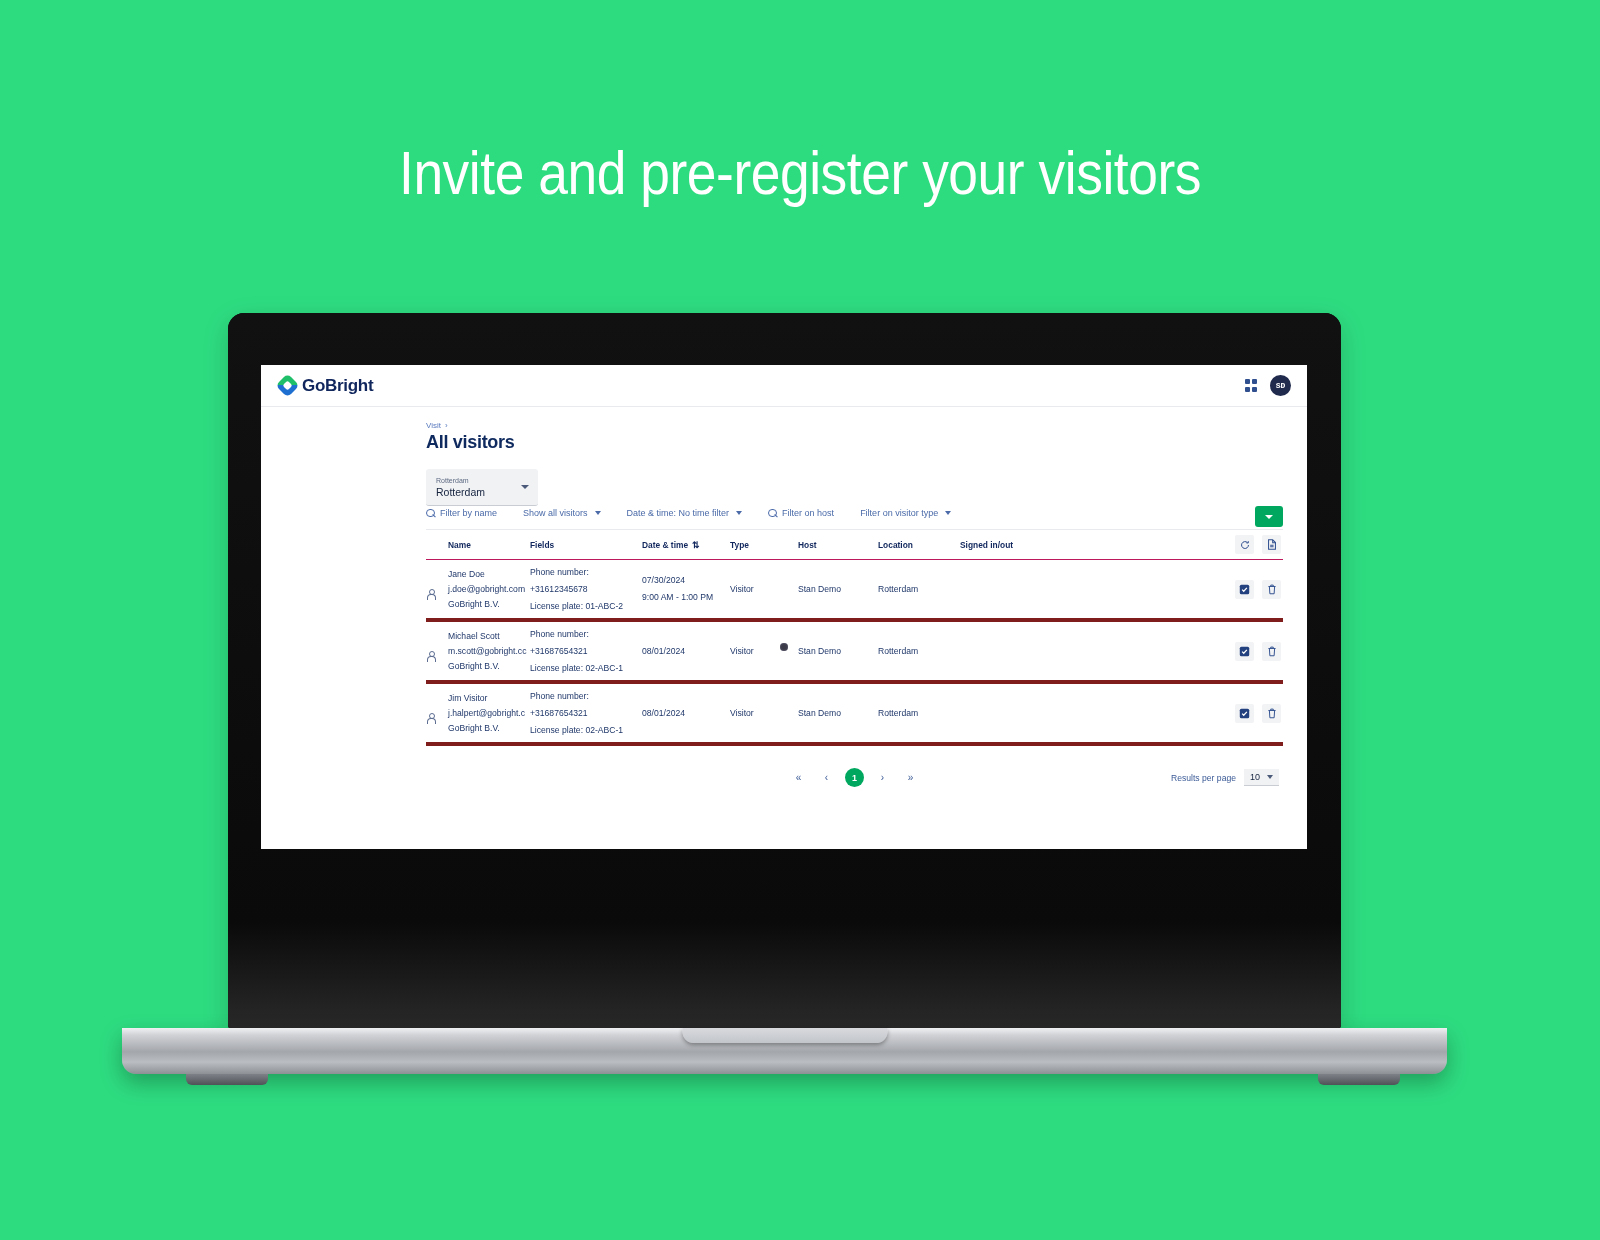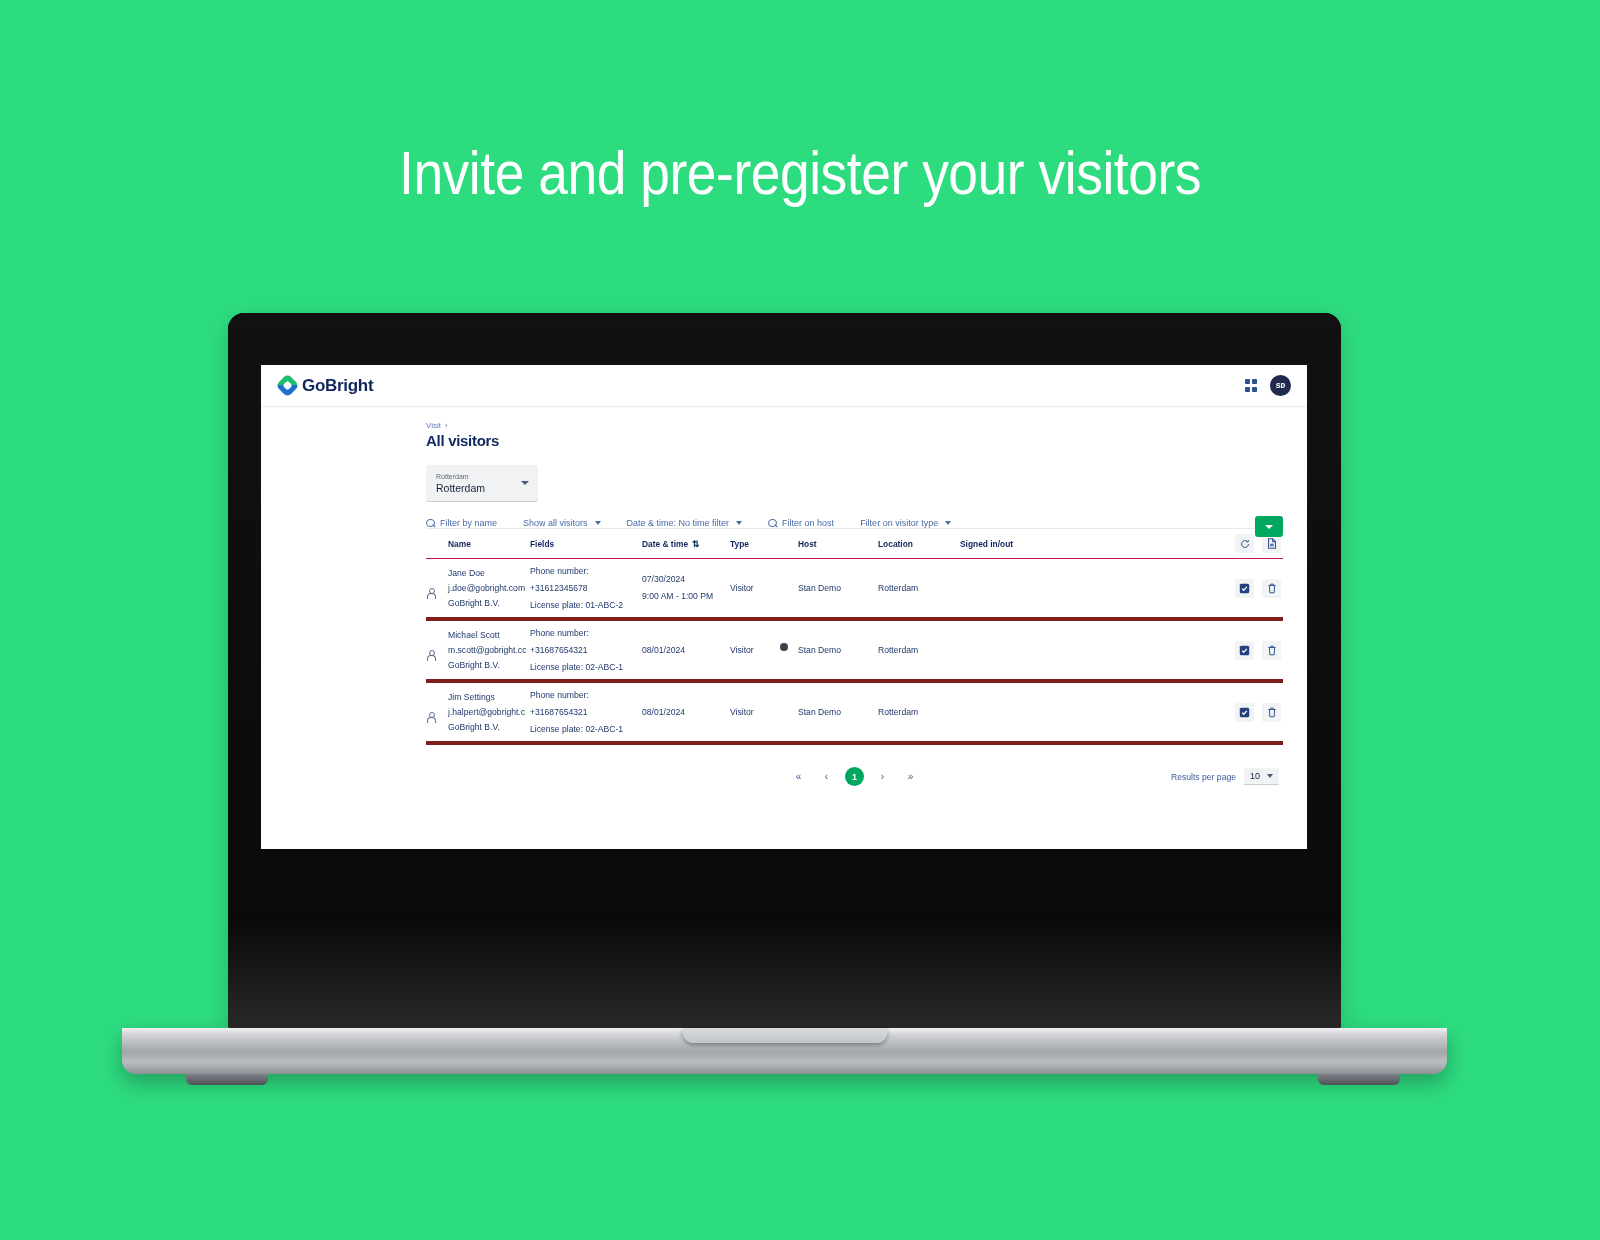--- a/index.html
+++ b/index.html
@@ -131,21 +131,21 @@
     background: #202a4d; color: #fff;
     font-size: 8px; font-weight: 700;
     display: flex; align-items: center; justify-content: center;
     cursor: pointer;
   }
 
   
   .page { padding: 14px 24px 0 165px; background: #fff; }
   .breadcrumb { font-size: 8px; color: #5a7bbf; display: flex; align-items: center; gap: 4px; }
   .breadcrumb .bc-arrow { font-size: 8px; }
-  .page-title { font-size: 15px; font-weight: 700; color: #0f2a5e; margin-top: 2px; letter-spacing: -0.3px; }
+  .page-title { font-size: 18px; font-weight: 700; color: #0f2a5e; margin-top: 2px; letter-spacing: -0.3px; }
 
   .filters-top { display: flex; gap: 12px; margin-top: 16px; }
   .field {
     height: 37px; border-radius: 3px;
     padding: 4px 26px 4px 10px;
     position: relative; cursor: pointer;
     display: flex; flex-direction: column; justify-content: center;
   }
   .field.grey { background: #f1f2f4; width: 112px; border-bottom: 1px solid #c9ccd2; }
   .field.focused { background: #fff; border: 1.4px solid #3d9ae8; border-radius: 4px; width: 238px; }
@@ -153,21 +153,21 @@
   .field-value { font-size: 10.5px; color: #15233f; line-height: 14px; }
   .field-chev {
     position: absolute; right: 9px; top: 50%; margin-top: -2px;
     width: 0; height: 0;
     border-left: 4px solid transparent; border-right: 4px solid transparent;
     border-top: 4.6px solid #4a5a78;
   }
 
   .filters-sub {
     display: flex; align-items: center; gap: 0;
-    margin-top: 16px; 
+    margin-top: 2px; padding-bottom: 11px;
     border-bottom: 1px solid #e8eaee;
     position: relative;
   }
   .fsub {
     display: flex; align-items: center; gap: 5px;
     font-size: 9px; color: #4a6aa8; cursor: pointer; white-space: nowrap;
     margin-right: 26px;
   }
   .fsub .chev-sm {
     width: 0; height: 0;
@@ -430,21 +430,21 @@
                   <path d="M3.2 3.6l.7 10.6h6.2l.7-10.6"></path>
                   <path d="M5.2 3.5V1.6h3.6v1.9"></path>
               </svg>
             </div>
           </div>
         </div>
 
         <div class="trow data">
           <div class="c col-ico"><span class="person-ico"></span></div>
           <div class="c col-name name-cell">
-            <div class="nm">Jim Settings</div>
+            <div class="nm">Jim Visitor</div>
             <div>j.halpert@gobright.c</div>
             <div>GoBright B.V.</div>
           </div>
           <div class="c col-fields fields-cell">
             <div>Phone number: +31687654321</div>
             <div>License plate: 02-ABC-1</div>
           </div>
           <div class="c col-date date-cell">
             <div>08/01/2024</div>
           </div>

